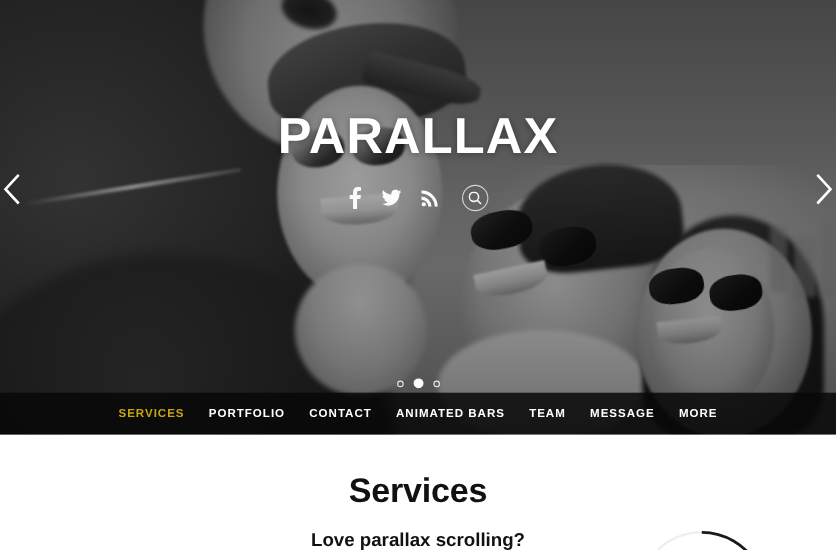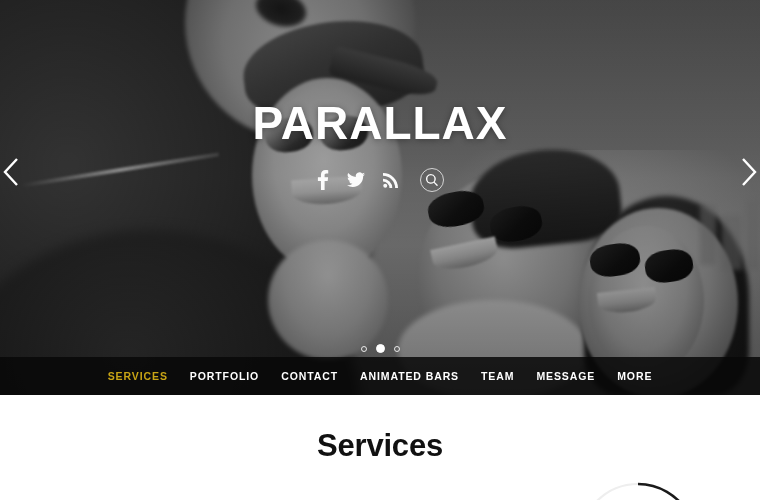--- a/index.html
+++ b/index.html
@@ -360,20 +360,21 @@
       <a class="nav-item">CONTACT</a>
       <a class="nav-item">ANIMATED BARS</a>
       <a class="nav-item">TEAM</a>
       <a class="nav-item">MESSAGE</a>
       <a class="nav-item">MORE</a>
     </div>
   </nav>
 
   <section class="content">
     <h2 class="sec-title">Services</h2>
+    <h3 class="sec-sub">Love parallax scrolling?</h3>
   </section>
 
   <div class="progress-ring">
     <svg width="120" height="120" viewBox="0 0 120 120" aria-hidden="true">
       <circle cx="60" cy="60" r="58" fill="none" stroke="#eeeeee" stroke-width="2.2"></circle>
       <path d="M60 2 A58 58 0 0 1 110 31" fill="none" stroke="#1a1a1a" stroke-width="2.6" stroke-linecap="butt"></path>
     </svg>
   </div>
 
 </div>

